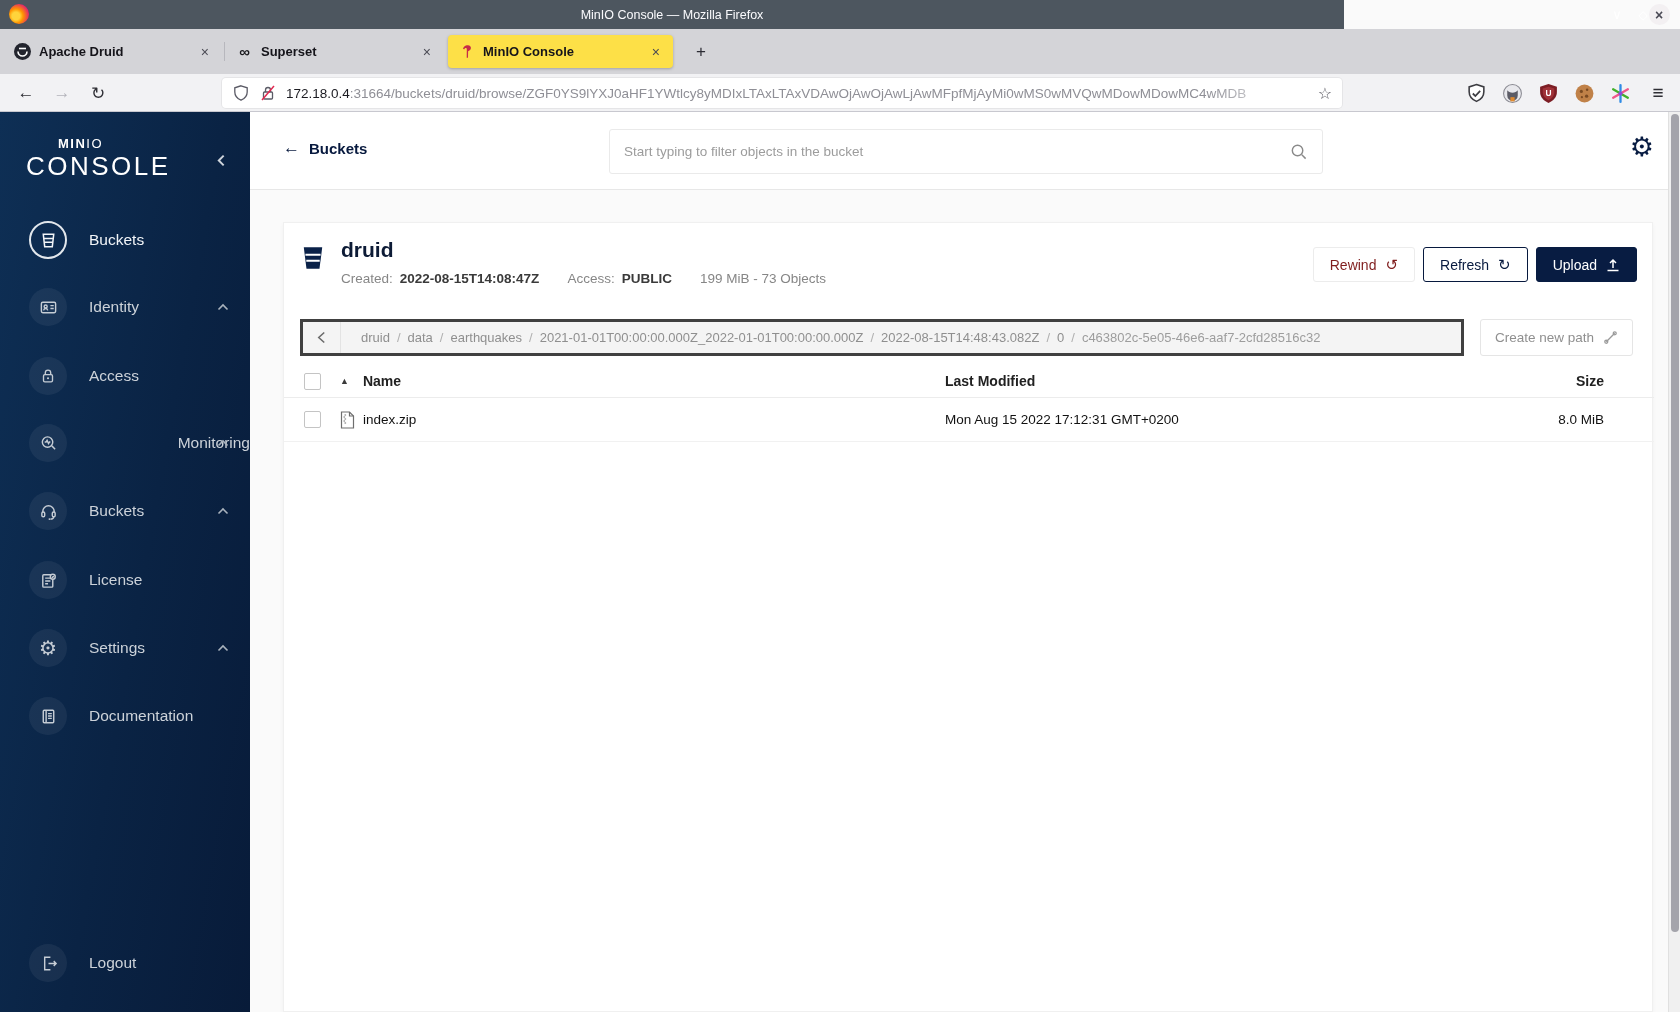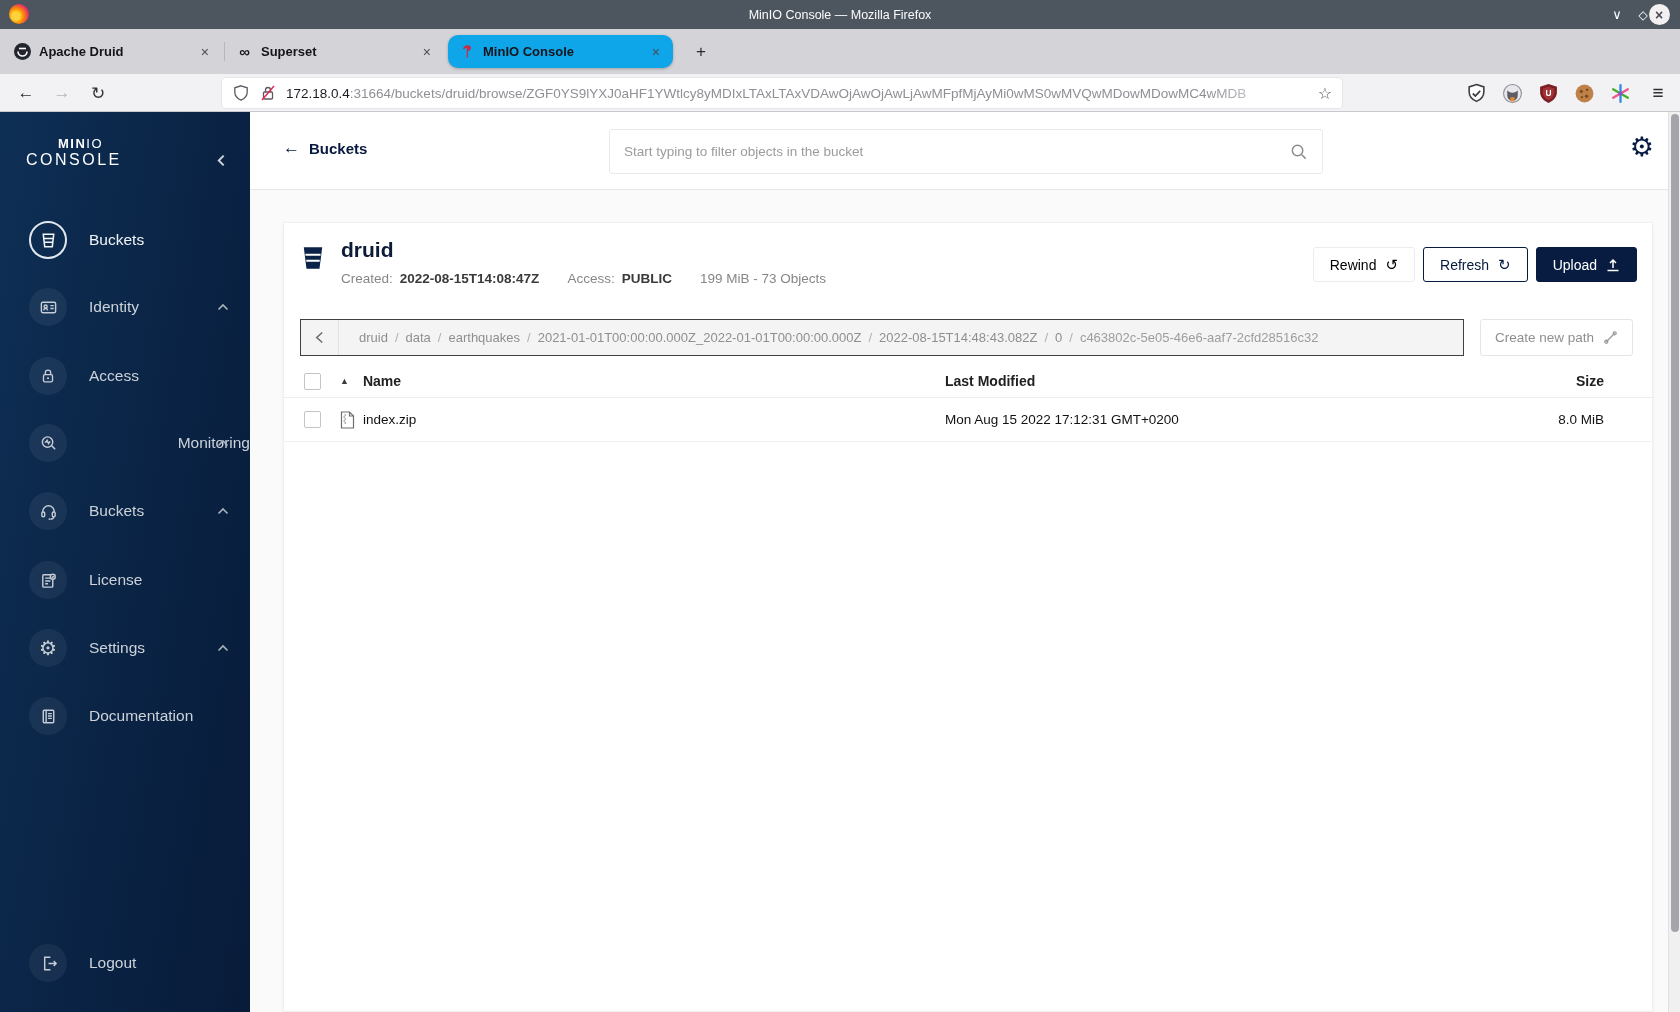--- a/index.html
+++ b/index.html
@@ -1,36 +1,36 @@
 <!DOCTYPE html>
 <html><head>
 <meta charset="utf-8">
 <style>
   * { margin:0; padding:0; box-sizing:border-box; }
   html,body { background:#e9e9ec; }
   body { font-family:"Liberation Sans", sans-serif; }
   #screen { position:relative; width:1680px; height:1012px; overflow:hidden; background:#fafafa; }
 
   
-  .titlebar { position:absolute; left:0; top:0; width:1680px; height:29px; background:#4d565f; display:flex; align-items:center; }
+  .titlebar { position:absolute; left:0; top:0; width:1344px; height:29px; background:#4d565f; display:flex; align-items:center; }
   .ff-logo { position:absolute; left:9px; top:4px; width:20px; height:20px; border-radius:50%;
              background:radial-gradient(circle at 35% 60%, #ffd43b 0 22%, #ff9500 40%, #e3226d 75%, #b5007f 100%); }
   .win-title { position:absolute; left:0; right:0; text-align:center; color:#fbfbfe; font-size:12.5px; }
   .win-btn { position:absolute; top:0; width:26px; height:29px; color:#ffffff; display:flex; align-items:center; justify-content:center; font-size:13px; cursor:pointer; }
   .wb-min { left:1604px; } .wb-max { left:1630px; font-size:12px; }
   .wb-close { left:1646px; }
   .wb-close .circ { width:21px; height:21px; border-radius:50%; background:#f3f0f2; color:#4a4a55; display:flex; align-items:center; justify-content:center; font-size:14px; font-weight:bold; }
 
   
   .tabbar { position:absolute; left:0; top:29px; width:1680px; height:45px; background:#d4d4d8; }
   .tab { position:absolute; top:6px; height:33px; display:flex; align-items:center; font-size:13px; color:#15141a; border-radius:4px; padding:0 8px 0 10px; cursor:pointer; }
   .tab .favicon { width:17px; height:17px; margin-right:8px; display:flex; align-items:center; justify-content:center; flex:0 0 auto; }
   .tab .tab-label { flex:1; overflow:hidden; white-space:nowrap;font-weight:bold; }
   .tab .tab-close { color:#4b4b55; font-size:14px; padding:2px 5px; border-radius:3px; cursor:pointer; }
-  .tab-active { background:#0ea5e9; box-shadow:0 1px 3px rgba(0,0,0,.25);border-radius:10px; }
+  .tab-active { background:#fde047; box-shadow:0 1px 3px rgba(0,0,0,.25); }
   .tab-sep { position:absolute; top:13px; width:1px; height:19px; background:#b7b7bd; }
   .newtab-btn { position:absolute; left:688px; top:10px; width:26px; height:26px; border-radius:4px; display:flex; align-items:center; justify-content:center; font-size:17px; color:#2b2b33; cursor:pointer; }
   .druid-ico { width:17px; height:17px; border-radius:50%; background:#23252e; position:relative; }
   .druid-ico svg { position:absolute; inset:0; }
   .superset-ico { font-weight:bold; font-size:15px; color:#1b1b1f; line-height:17px; }
 
   
   .navbar { position:absolute; left:0; top:74px; width:1680px; height:38px; background:#f2f2f4; border-bottom:1px solid #c8c8cf; }
   .nav-ico { position:absolute; top:5px; width:28px; height:28px; border-radius:4px; display:flex; align-items:center; justify-content:center; font-size:17px; color:#2f2f35; cursor:pointer; }
   .nav-ico.disabled { color:#b3b3ba; }
@@ -42,21 +42,21 @@
   .url-text .host { color:#1c1c22; }
   .url-star { color:#55555e; font-size:16px; margin-left:8px; cursor:pointer; }
   .ext-ico { position:absolute; top:7px; width:24px; height:24px; display:flex; align-items:center; justify-content:center; cursor:pointer; }
   .menu-btn { position:absolute; left:1644px; top:5px; width:28px; height:28px; display:flex; align-items:center; justify-content:center; font-size:19px; color:#2f2f35; cursor:pointer; }
 
   
   .sidebar { position:absolute; left:0; top:112px; width:250px; height:900px; background:linear-gradient(100deg,#0e2f55 0%, #0a2344 55%, #081b39 100%); }
   .logo { position:absolute; left:26px; top:24px; color:#ffffff; }
   .logo-top { font-size:13px; letter-spacing:1.5px; }
   .logo-top .b { font-weight:800;padding-left:32px; } .logo-top .t { font-weight:300; }
-  .logo-main { font-size:16px; font-weight:300; letter-spacing:2.5px; margin-top:0px; }
+  .logo-main { font-size:26px; font-weight:300; letter-spacing:2.5px; margin-top:0px; }
   .collapse-btn { position:absolute; right:22px; top:42px; color:#cfd5dc; cursor:pointer; }
   .sb-item { position:absolute; left:0; width:250px; height:44px; display:flex; align-items:center; padding-left:29px; cursor:pointer; }
   .sb-circle { width:38px; height:38px; border-radius:50%; background:rgba(255,255,255,.06); display:flex; align-items:center; justify-content:center; color:#c6cdd5; flex:0 0 auto; }
   .sb-item.active .sb-circle { background:transparent; border:2px solid #e2e7ec; color:#f2f5f8; }
   .sb-label { margin-left:22px; color:#ccd2d9; font-size:15.5px; }
   .sb-item.active .sb-label { color:#f2f5f8; }
   .sb-chevron { position:absolute; right:21px; color:#aab3bd; display:flex; }
   .gear-glyph { font-size:20px; line-height:1; }
 
   
@@ -75,25 +75,25 @@
 
   .bucket-ico { position:absolute; left:17px; top:22px; width:24px; height:26px; }
   .bucket-title { position:absolute; left:57px; top:15px; font-size:21px; font-weight:bold; color:#0d1b36; }
   .bucket-meta { position:absolute; left:57px; top:48px; font-size:13.5px; color:#868686; display:flex; align-items:flex-start; }
   .bucket-meta .val { color:#3a3a3a; font-weight:bold; margin:0 28px 0 7px; }
   .bucket-meta .val:last-of-type { margin-right:18px; }
 
   .btn-row { position:absolute; right:15px; top:24px; display:flex; gap:8px; }
   .btn { height:35px; display:inline-flex; align-items:center; justify-content:center; gap:9px; padding:0 16px; font-size:14px; border-radius:3px; cursor:pointer; background:#fff; }
   .btn .bicon { font-size:15px; line-height:1; }
-  .btn-disabled { border:1px solid #ececec; color:#000000; cursor:default;justify-content:center; }
+  .btn-disabled { border:1px solid #ececec; color:#7f1d1d; cursor:default;justify-content:center; }
   .btn-outline { border:1px solid #07193E; color:#07193E; }
   .btn-primary { background:#081C42; border:1px solid #081C42; color:#ffffff; }
 
-  .pathbar { position:absolute; left:16px; top:96px; width:1164px; height:37px; background:#f4f4f4; border:1px solid #404040; display:flex; align-items:center;text-align:right; }
+  .pathbar { position:absolute; left:16px; top:96px; width:1164px; height:37px; background:#f4f4f4; border:3px solid #404040; display:flex; align-items:center;text-align:right; }
   .pathbar-back { width:38px; height:100%; border-right:1px solid #e3e3e3; display:flex; align-items:center; justify-content:center; color:#6b6b6b; cursor:pointer; flex:0 0 auto; }
   .crumbs { padding:0 20px; font-size:13px; color:#8f8f8f; white-space:nowrap; overflow:hidden; }
   .crumb { cursor:pointer; }
   .crumb:not(.last)::after { content:"/"; margin:0 7px; color:#b0b0b0; }
   .crumb.last { color:#9d9d9d; }
   .create-path-btn { position:absolute; right:19px; top:96px; height:37px; display:inline-flex; align-items:center; gap:9px; padding:0 14px; border:1px solid #e5e5e5; border-radius:3px; background:#fff; color:#8f8f8f; font-size:13.5px; cursor:pointer; }
 
   .grid-row { position:absolute; left:0; width:1370px; display:grid; grid-template-columns:56px 605px 560px 1fr; align-items:center; }
   .thead { top:142px; height:33px; border-bottom:1px solid #ececec; font-size:14px; font-weight:bold; color:#212121; }
   .trow  { top:175px; height:44px; border-bottom:1px solid #f1f1f1; font-size:13.5px; color:#121212; cursor:pointer; }

